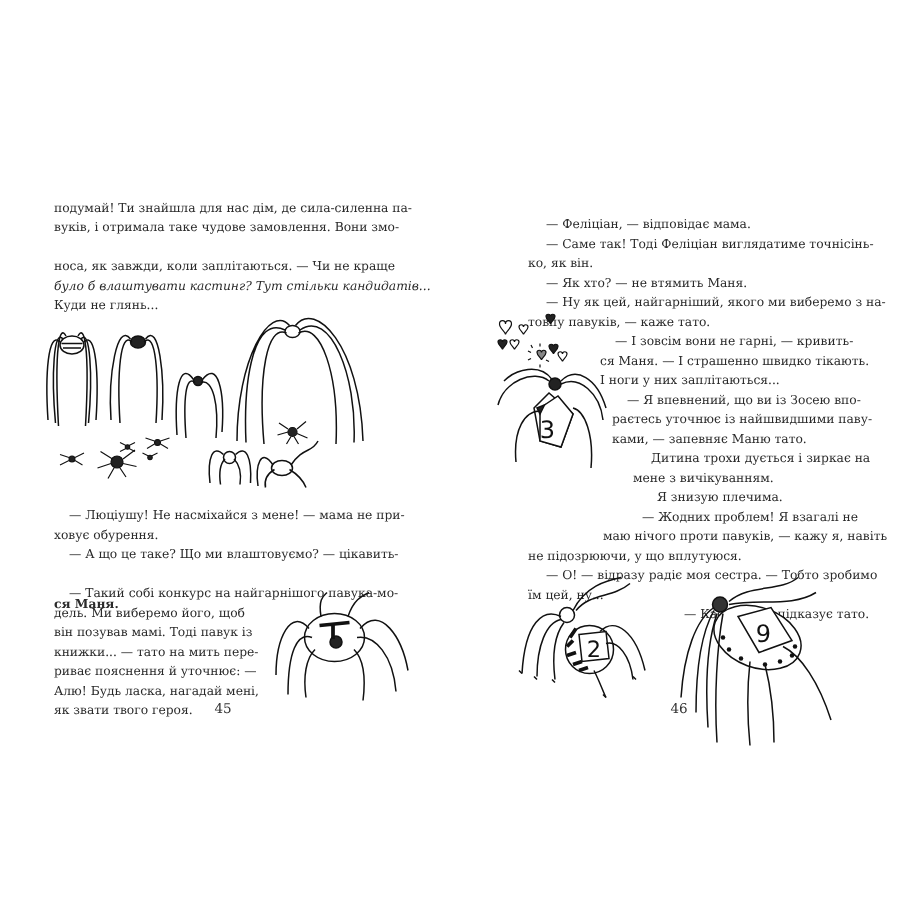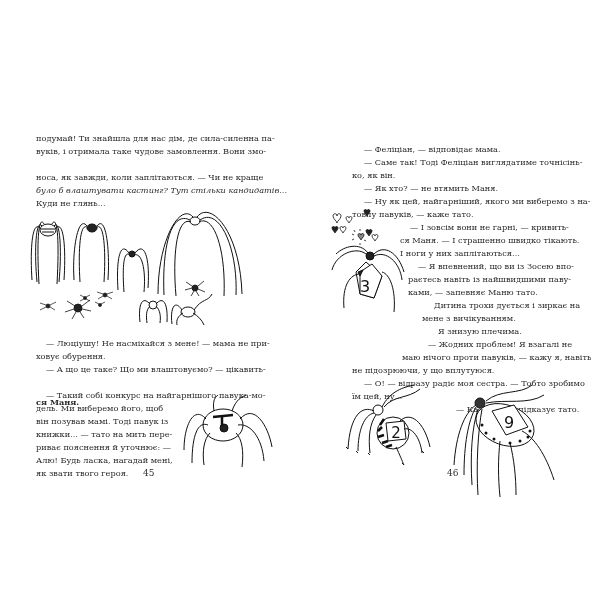--- a/index.html
+++ b/index.html
@@ -135,21 +135,21 @@
       <path d="M28 27 c0-2,3-2,3 0 c0-2,3-2,3 0 c0 2,-3 4,-3 5 c0-1,-3-3,-3-5z" fill="#888"></path>
       <path d="M36 23 c0-2,3-2,3 0 c0-2,3-2,3 0 c0 2,-3 4,-3 5 c0-1,-3-3,-3-5z" fill="#222"></path>
       <path d="M42 28 c0-2,3-2,3 0 c0-2,3-2,3 0 c0 2,-3 4,-3 5 c0-1,-3-3,-3-5z" fill="none"></path>
       <path d="M22 26 l2 1 M24 22 l1 2 M30 21 l0 2 M22 32 l2 -1 M30 37 l0 -2 M36 33 l-2 -1"></path>
     </svg>
 
     <p class="text" style="left:96px;top:230px;">ся Маня. — І страшенно швидко тікають.</p>
     <p class="text" style="left:106px;top:217px;">— І зовсім вони не гарні, — кривить-</p>
     <p class="text" style="left:96px;top:243px;">І ноги у них заплітаються...</p>
     <p class="text" style="left:114px;top:256px;">— Я впевнений, що ви із Зосею впо-</p>
-    <p class="text" style="left:104px;top:269px;">раєтесь навіть із найшвидшими паву-</p>
+    <p class="text" style="left:104px;top:269px;">раєтесь уточнює із найшвидшими паву-</p>
     <p class="text" style="left:104px;top:282px;">ками, — запевняє Маню тато.</p>
     <p class="text" style="left:130px;top:295px;">Дитина трохи дується і зиркає на</p>
     <p class="text" style="left:118px;top:308px;">мене з вичікуванням.</p>
     <p class="text" style="left:134px;top:321px;">Я знизую плечима.</p>
     <p class="text" style="left:124px;top:334px;">— Жодних проблем! Я взагалі не</p>
     <p class="text" style="left:48px;top:360px;">не підозрюючи, у що вплутуюся.</p>
     <p class="text" style="left:98px;top:347px;">маю нічого проти павуків, — кажу я, навіть</p>
     <p class="text" style="left:60px;top:373px;">— О! — відразу радіє моя сестра. — Тобто зробимо</p>
     <p class="text" style="left:48px;top:386px;">їм цей, ну...</p>
     <p class="text" style="left:152px;top:399px;">— Кастинг, — підказує тато.</p>

